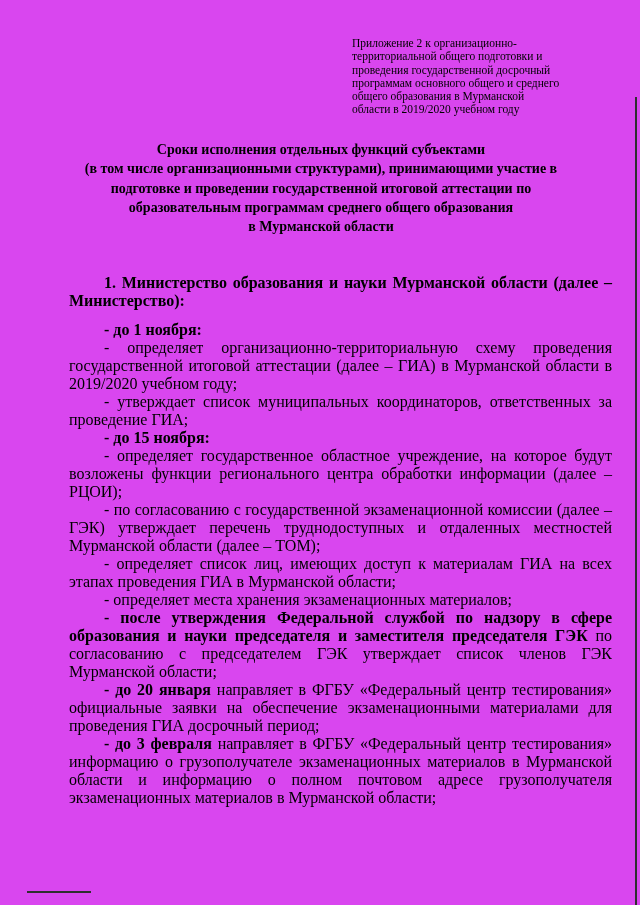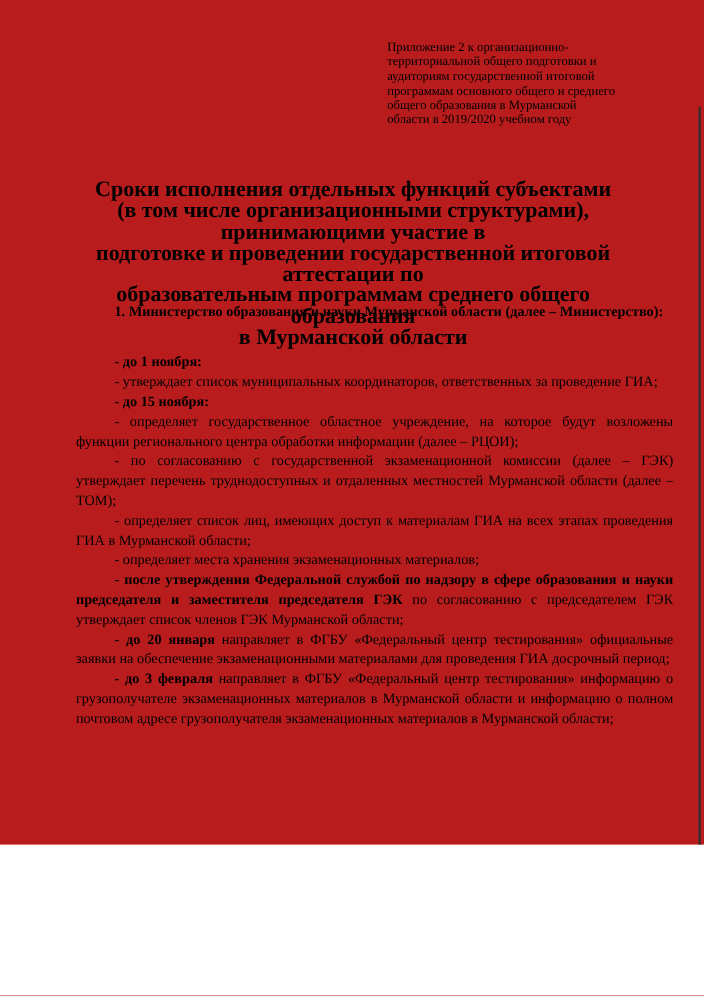--- a/index.html
+++ b/index.html
@@ -4,54 +4,54 @@
 <style>
   * { margin: 0; padding: 0; box-sizing: border-box; }
   html, body { width: 640px; background: #ffffff; }
   body {
     font-family: "Liberation Serif", "DejaVu Serif", serif;
     color: #000000;
   }
   .page {
     position: relative;
     width: 640px;
-    height: 768px;
-    background: #b91c1c;
+    height: 905px;
+    background: #d946ef;
     overflow: hidden;
   }
   .annex {
     position: absolute;
     left: 352px;
     top: 37px;
     width: 268px;
     font-size: 11.5px;
     line-height: 13.3px;
     text-align: left;
   }
   .doc-title {
     position: absolute;
     left: 48px;
-    top: 163px;
+    top: 140px;
     width: 546px;
     text-align: center;
     font-weight: bold;
-    font-size: 20px;
+    font-size: 14px;
     line-height: 19.3px;
   }
   .doc-body {
     position: absolute;
     left: 69px;
     top: 274px;
     width: 543px;
-    font-size: 13px;
+    font-size: 16px;
     line-height: 18px;
     text-align: justify;
   }
   .para { text-indent: 35px; }
-  .para.sp { margin-top: 28px; }
+  .para.sp { margin-top: 11px; }
   .b { font-weight: bold; }
   .edge-right {
     position: absolute;
     left: 635px;
     top: 97px;
     width: 2px;
     height: 808px;
     background: #2f2f2f;
   }
   .edge-bottom {
@@ -63,35 +63,36 @@
     background: #2f2f2f;
   }
 </style>
 </head>
 <body>
 
 <div class="page">
   <div class="annex" id="annex">
       <div>Приложение 2 к организационно-</div>
       <div>территориальной общего подготовки и</div>
-      <div>аудиториям государственной итоговой</div>
+      <div>проведения государственной досрочный</div>
       <div>программам основного общего и среднего</div>
       <div>общего образования в Мурманской</div>
       <div>области в 2019/2020 учебном году</div>
     </div>
   <div class="doc-title" id="title">
       <div>Сроки исполнения отдельных функций субъектами</div>
       <div>(в том числе организационными структурами), принимающими участие в</div>
       <div>подготовке и проведении государственной итоговой аттестации по</div>
       <div>образовательным программам среднего общего образования</div>
       <div>в Мурманской области</div>
     </div>
   <div class="doc-body" id="doc-body">
       <p class="para"><span class="b">1. Министерство образования и науки Мурманской области (далее – Министерство):</span></p>
       <p class="para sp"><span class="b">- до 1 ноября:</span></p>
+      <p class="para"><span>- определяет организационно-территориальную схему проведения государственной итоговой аттестации (далее – ГИА) в Мурманской области в 2019/2020 учебном году;</span></p>
       <p class="para"><span>- утверждает список муниципальных координаторов, ответственных за проведение ГИА;</span></p>
       <p class="para"><span class="b">- до 15 ноября:</span></p>
       <p class="para"><span>- определяет государственное областное учреждение, на которое будут возложены функции регионального центра обработки информации (далее – РЦОИ);</span></p>
       <p class="para"><span>- по согласованию с государственной экзаменационной комиссии (далее – ГЭК) утверждает перечень труднодоступных и отдаленных местностей Мурманской области (далее – ТОМ);</span></p>
       <p class="para"><span>- определяет список лиц, имеющих доступ к материалам ГИА на всех этапах проведения ГИА в Мурманской области;</span></p>
       <p class="para"><span>- определяет места хранения экзаменационных материалов;</span></p>
       <p class="para"><span class="b">- после утверждения Федеральной службой по надзору в сфере образования и науки председателя и заместителя председателя ГЭК</span><span> по согласованию с председателем ГЭК утверждает список членов ГЭК Мурманской области;</span></p>
       <p class="para"><span class="b">- до 20 января</span><span> направляет в ФГБУ «Федеральный центр тестирования» официальные заявки на обеспечение экзаменационными материалами для проведения ГИА досрочный период;</span></p>
       <p class="para"><span class="b">- до 3 февраля</span><span> направляет в ФГБУ «Федеральный центр тестирования» информацию о грузополучателе экзаменационных материалов в Мурманской области и информацию о полном почтовом адресе грузополучателя экзаменационных материалов в Мурманской области;</span></p>
     </div>

